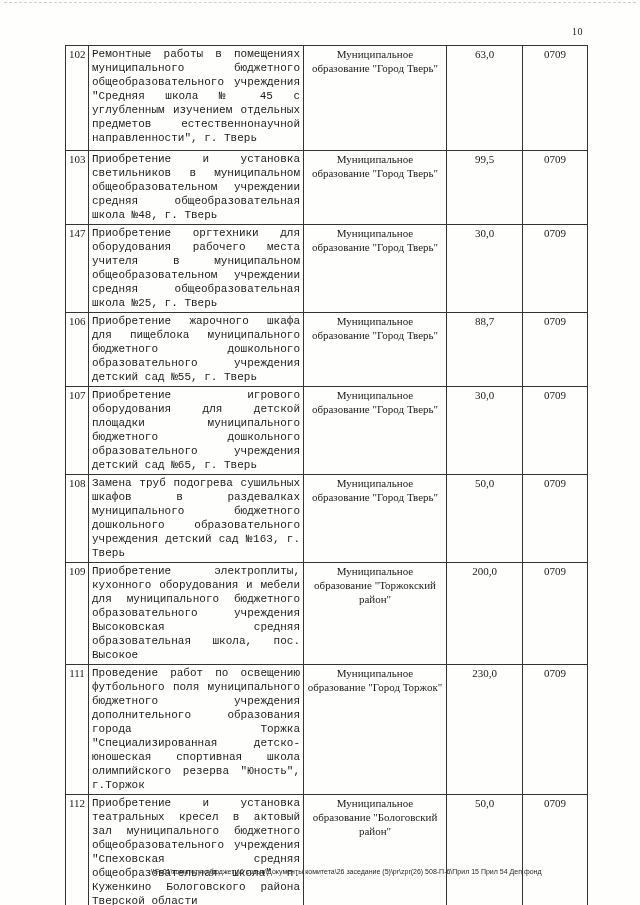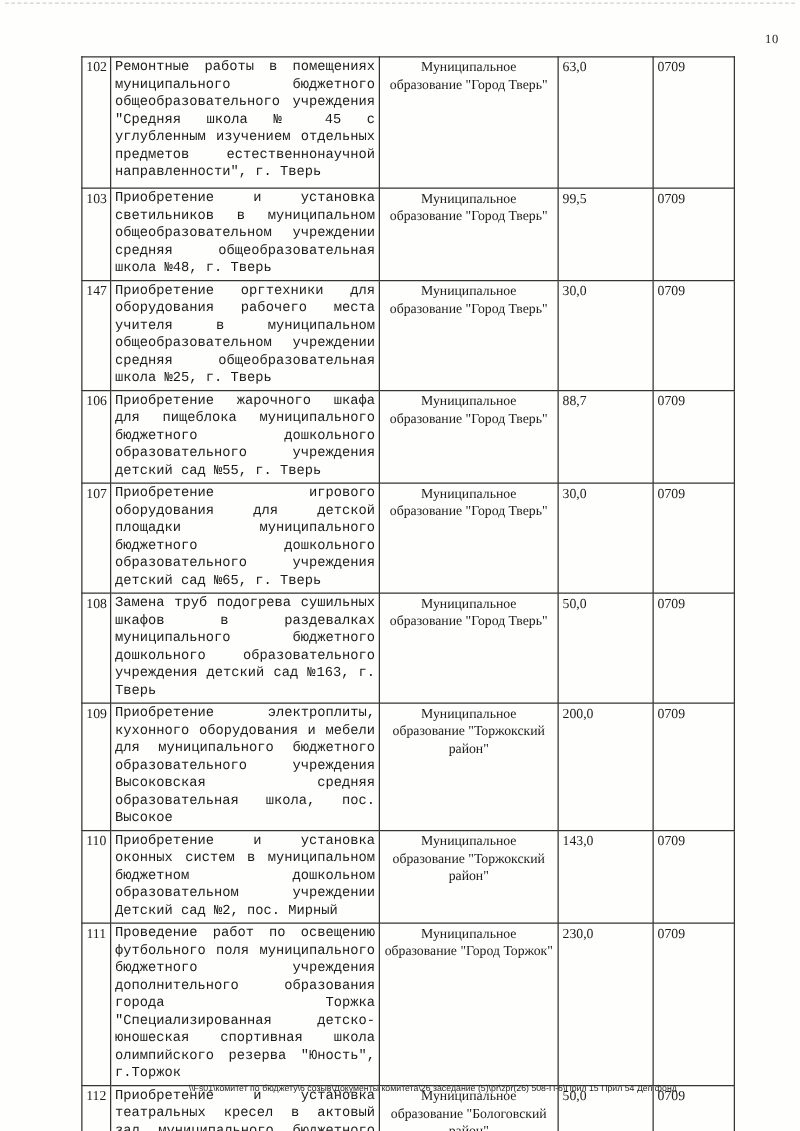--- a/index.html
+++ b/index.html
@@ -14,41 +14,41 @@
     width: 640px; height: 905px;
     background: #fefefd;
     overflow: hidden;
   }
   .scan-edge {
     position: absolute; top: 2px; left: 4px; right: 4px;
     border-top: 1px dashed #aaa; opacity: 0.55;
   }
   .page-number {
     position: absolute; top: 26px; left: 572px;
-    font-size: 10px; letter-spacing: 0.5px; margin-left: 40px;
+    font-size: 10px; letter-spacing: 0.5px;
   }
   table.budget {
     position: absolute; left: 65px; top: 45px;
     width: 522px;
     border-collapse: collapse;
     table-layout: fixed;
     font-size: 11px;
     line-height: 14px;
   }
   table.budget td {
     border: 1px solid #343434;
     vertical-align: top;
     padding: 1px 3px 2px 3px;
     overflow: hidden;
   }
   td.num  { text-align: center; padding: 1px 0 1px 2px; }
   td.desc { text-align: justify; padding: 1px 2px 2px 3px; font-family: Liberation Mono, monospace; }
   td.muni { text-align: center; padding: 1px 6px; }
-  td.amount { text-align: left; padding-right: 9px; }
-  td.code { text-align: left; }
+  td.amount { text-align: center; padding-right: 9px; }
+  td.code { text-align: center; }
   .footer-path {
     position: absolute; left: 151px; top: 868px;
     font-family: "Liberation Sans", sans-serif;
     font-size: 7px;
     color: #272727;
     white-space: nowrap;
   }
 </style>
 </head>
 <body>
@@ -109,27 +109,20 @@
         <td class="amount">50,0</td>
         <td class="code">0709</td>
       </tr>
       <tr style="height:87px">
         <td class="num">109</td>
         <td class="desc">Приобретение электроплиты, кухонного оборудования и мебели для муниципального бюджетного образовательного учреждения Высоковская средняя образовательная школа, пос. Высокое</td>
         <td class="muni">Муниципальное образование "Торжокский район"</td>
         <td class="amount">200,0</td>
         <td class="code">0709</td>
       </tr>
-      <tr style="height:58px">
-        <td class="num">110</td>
-        <td class="desc">Приобретение и установка оконных систем в муниципальном бюджетном дошкольном образовательном учреждении Детский сад №2, пос. Мирный</td>
-        <td class="muni">Муниципальное образование "Торжокский район"</td>
-        <td class="amount">143,0</td>
-        <td class="code">0709</td>
-      </tr>
       <tr style="height:105px">
         <td class="num">111</td>
         <td class="desc">Проведение работ по освещению футбольного поля муниципального бюджетного учреждения дополнительного образования города Торжка "Специализированная детско-юношеская спортивная школа олимпийского резерва "Юность", г.Торжок</td>
         <td class="muni">Муниципальное образование "Город Торжок"</td>
         <td class="amount">230,0</td>
         <td class="code">0709</td>
       </tr>
       <tr style="height:81px">
         <td class="num">112</td>
         <td class="desc">Приобретение и установка театральных кресел в актовый зал муниципального бюджетного общеобразовательного учреждения "Спеховская средняя общеобразовательная школа" п. Куженкино Бологовского района Тверской области</td>

